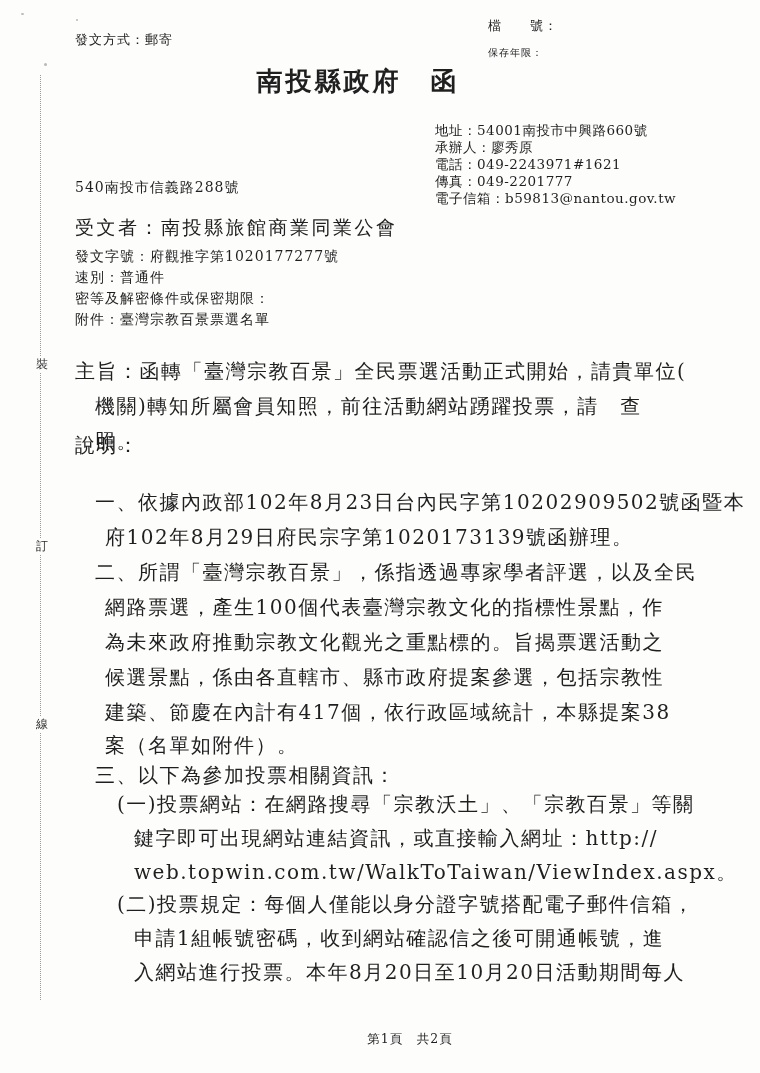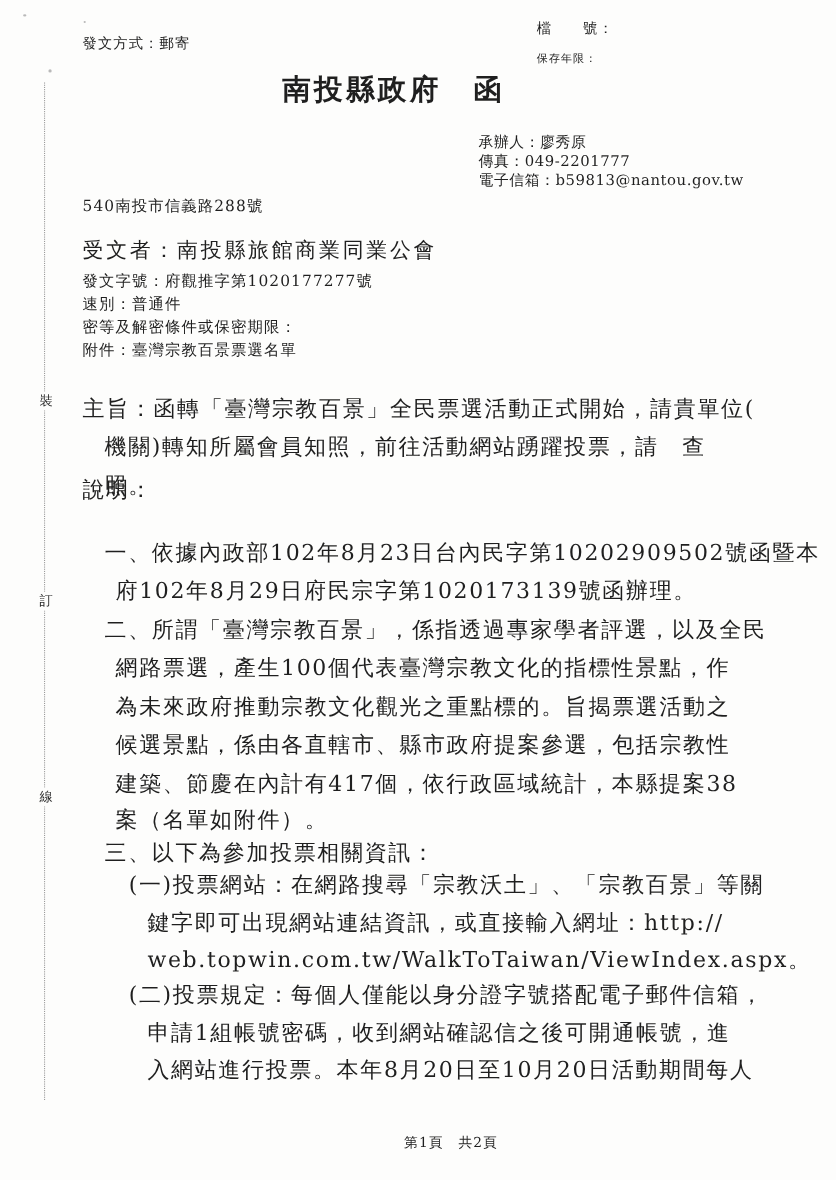--- a/index.html
+++ b/index.html
@@ -101,21 +101,23 @@
       <div class="binding-mark" style="top: 538px;">訂</div>
       <div class="binding-mark" style="top: 716px;">線</div>
     </div>
 
   <div class="abs dispatch-method">發文方式：郵寄</div>
   <div class="abs file-no">檔　　號：</div>
   <div class="abs retention">保存年限：</div>
   <div class="abs doc-title">南投縣政府　函</div>
 
   <div class="abs contact-block">
+    <div>地址：54001南投市中興路660號</div>
     <div>承辦人：廖秀原</div>
+    <div>電話：049-2243971#1621</div>
     <div>傳真：049-2201777</div>
     <div>電子信箱：b59813@nantou.gov.tw</div>
   </div>
 
   <div class="abs mail-address">540南投市信義路288號</div>
 
   <div class="abs recipient">受文者：南投縣旅館商業同業公會</div>
 
   <div class="abs meta-block">
     <div>發文字號：府觀推字第1020177277號</div>

